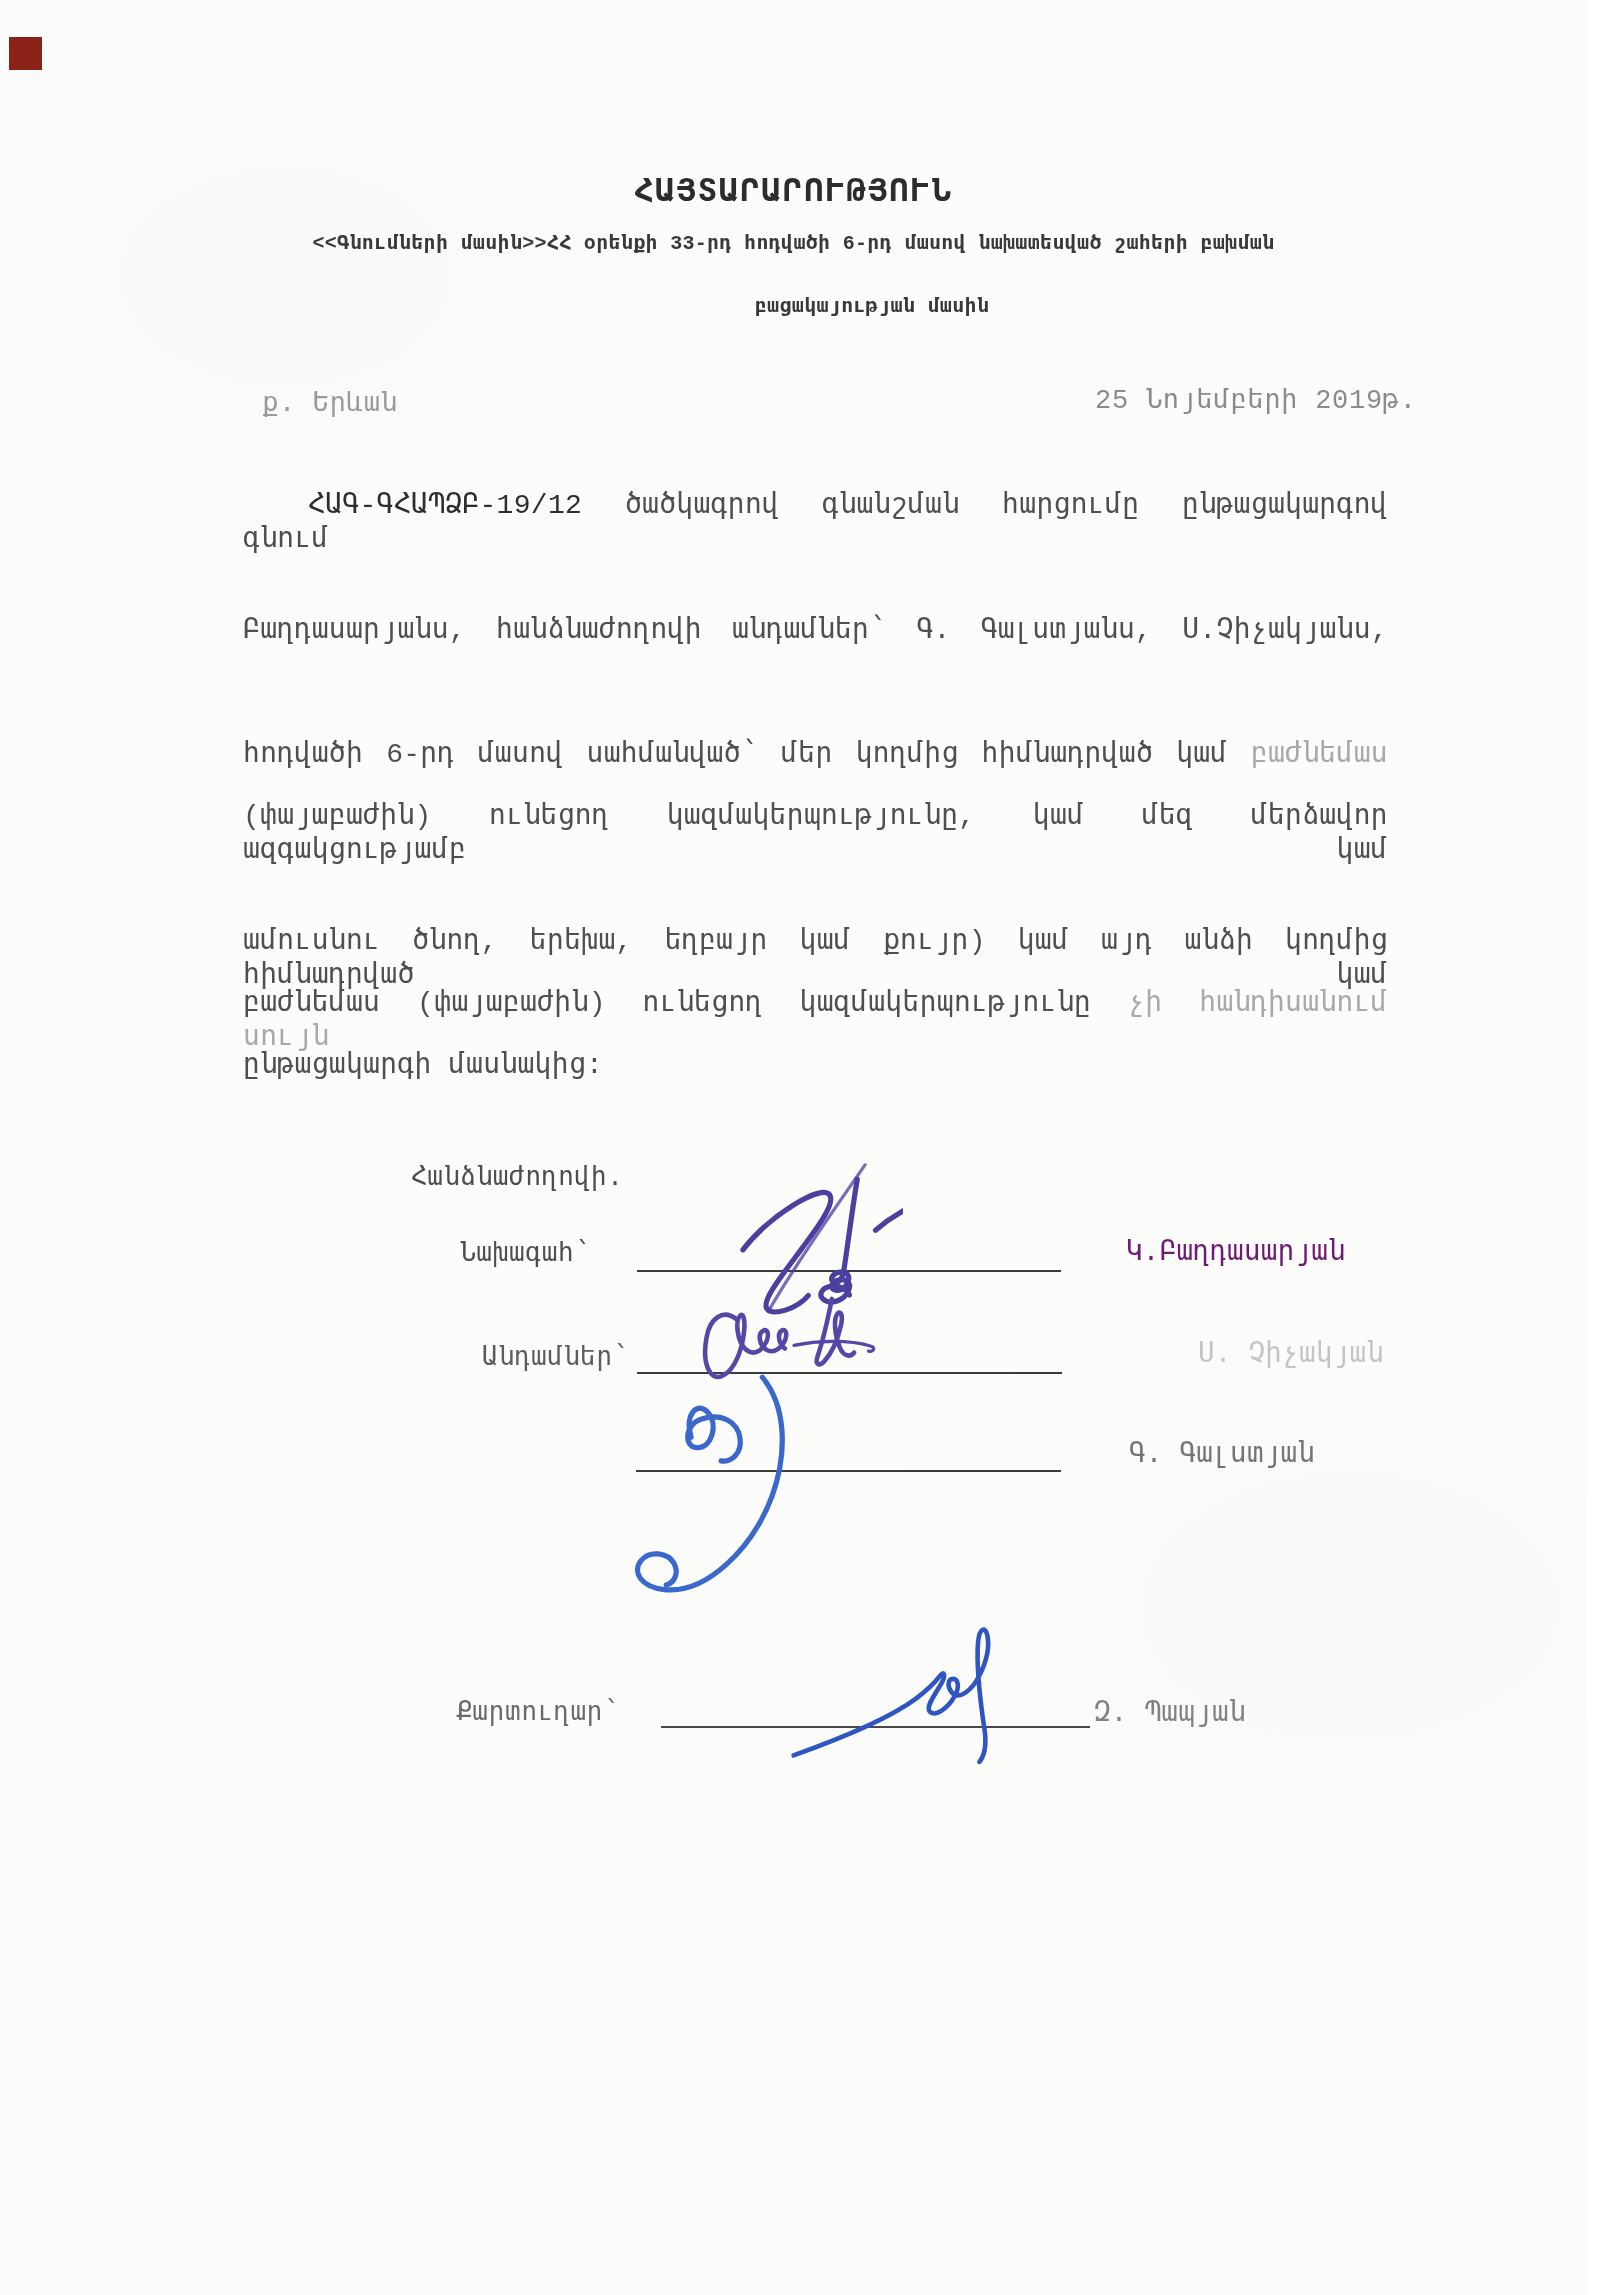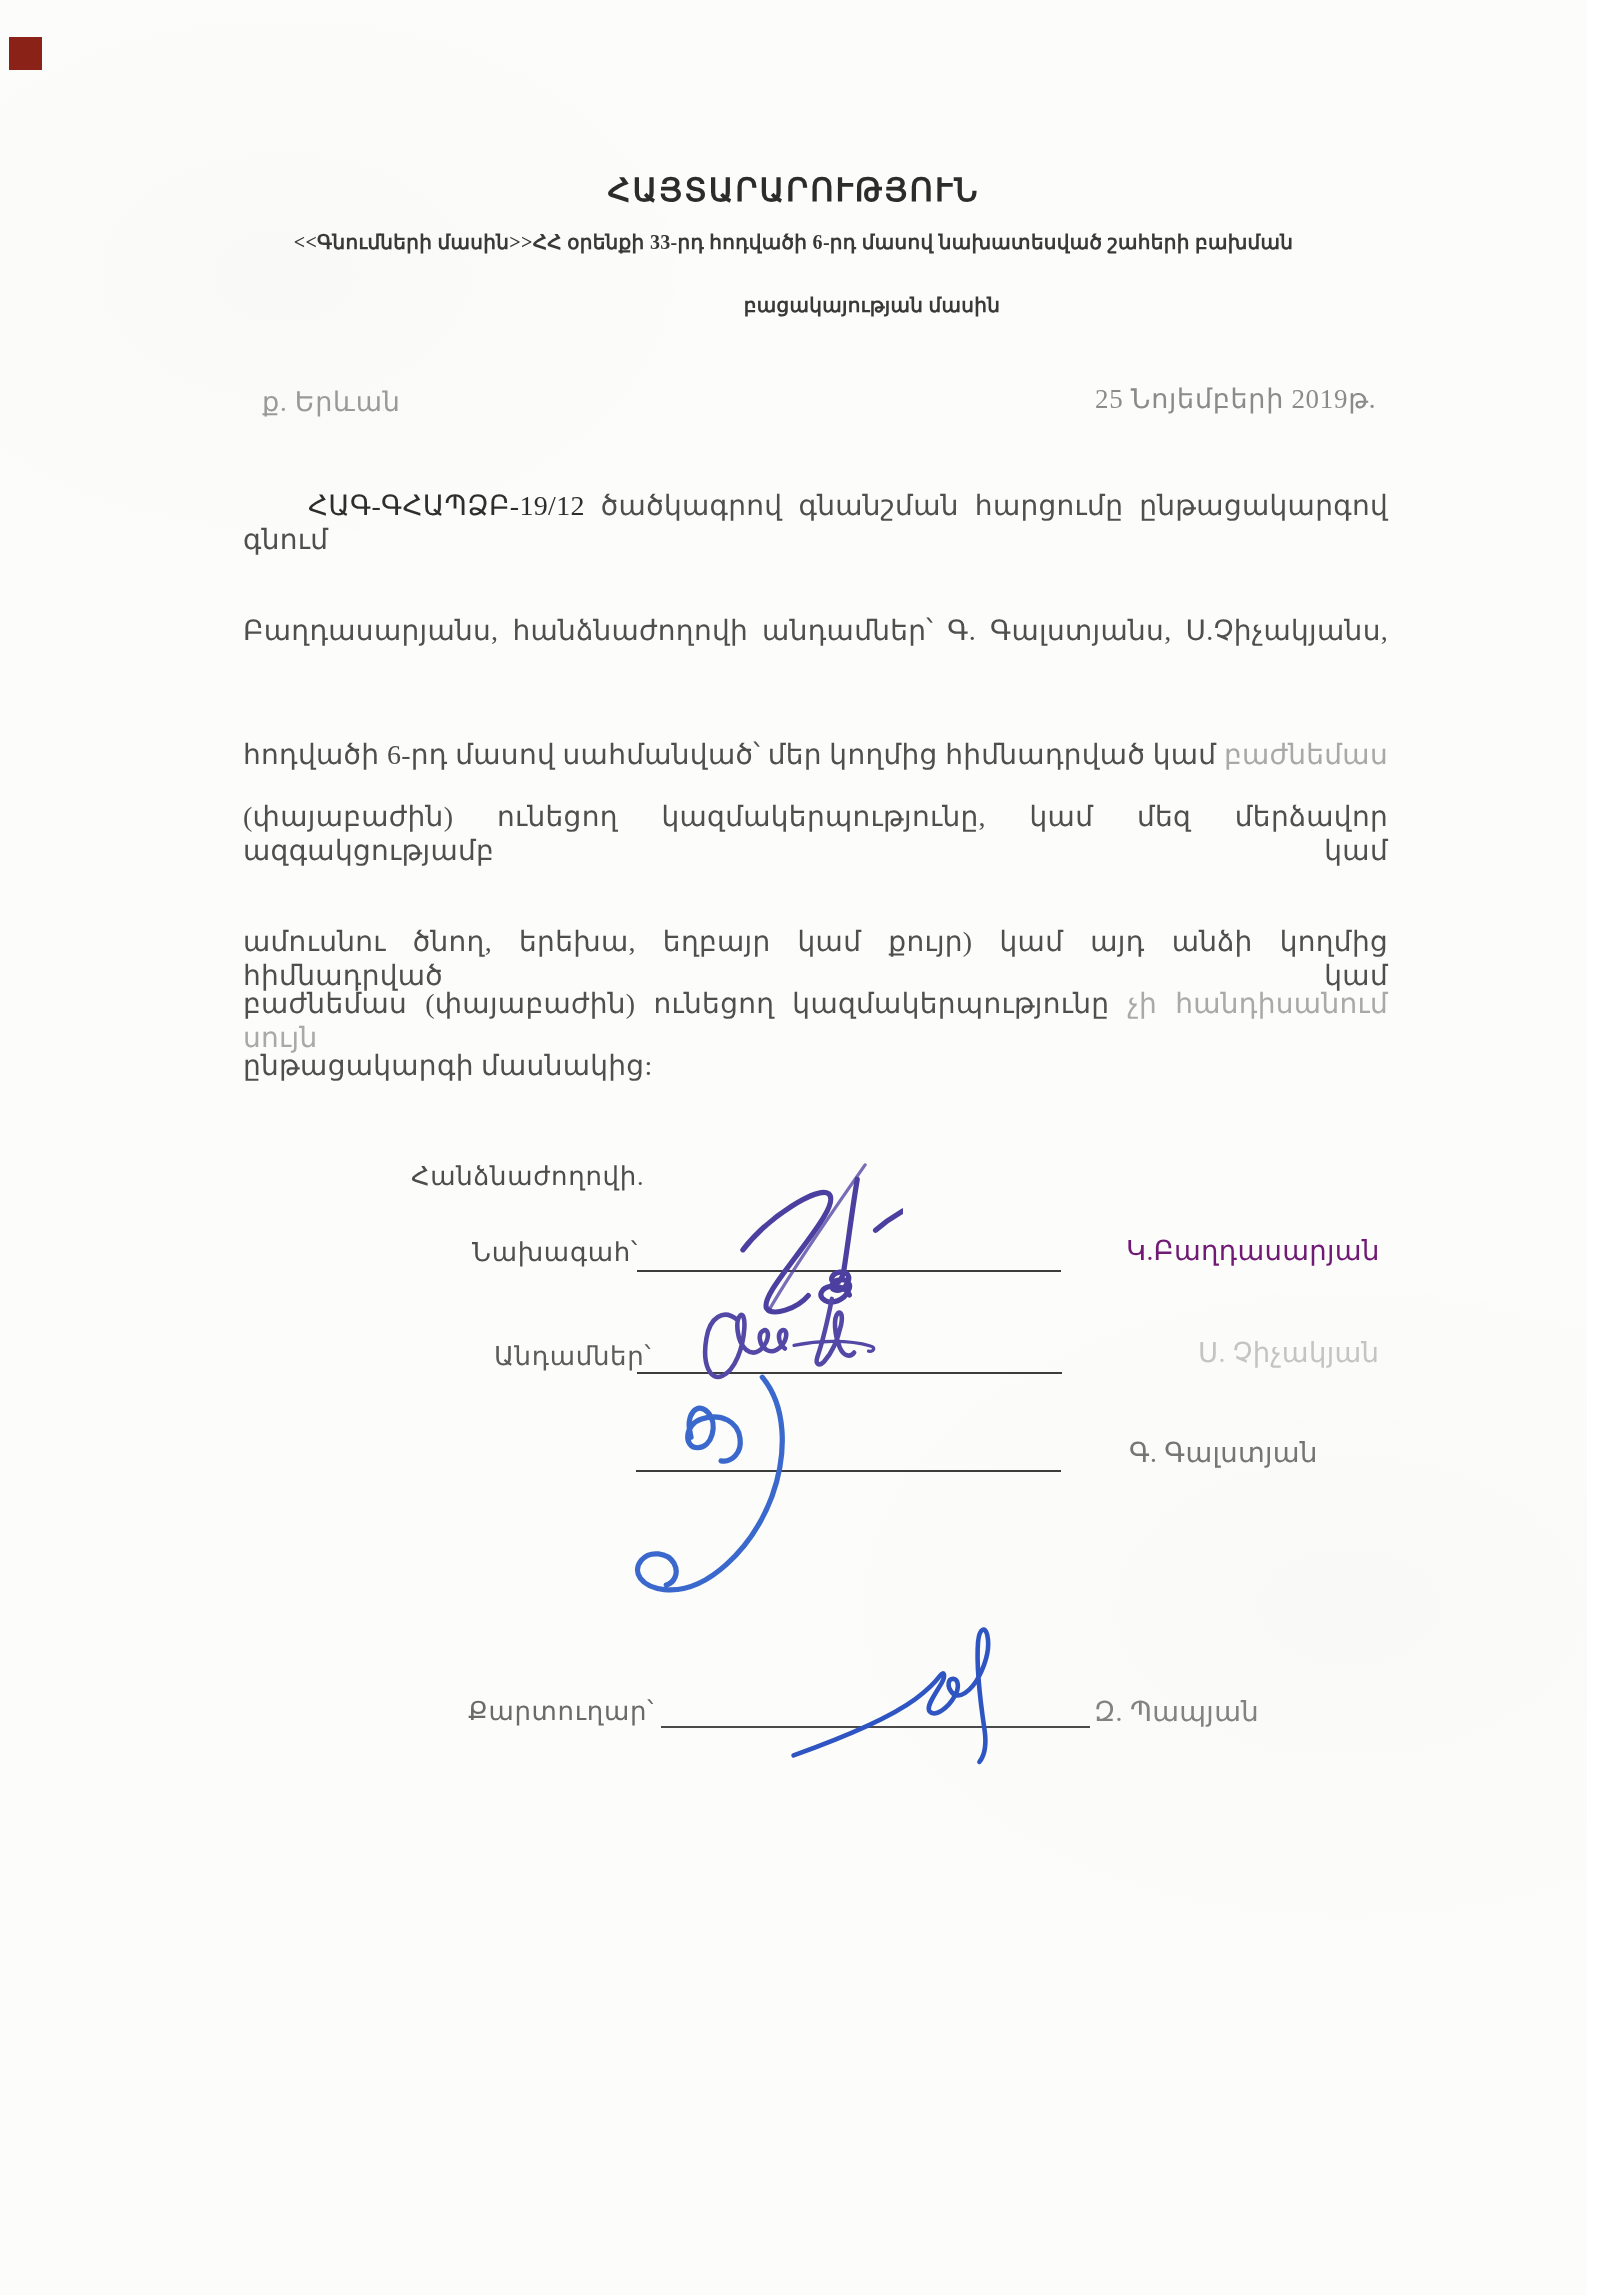--- a/index.html
+++ b/index.html
@@ -1,21 +1,21 @@
 <!DOCTYPE html>
 <html style="font-size:10.5px"><head>
 <meta charset="utf-8">
 <style>
   html,body{margin:0;padding:0;background:#ffffff;}
   .page{
     position:relative;
     width:1587px;height:2295px;
     background:#fcfcfa;
     overflow:hidden;
-    font-family:Liberation Serif, serif;
+    font-family:Liberation Mono, monospace;
     color:#4f4f4f;
   }
   
   .page::before{
     content:"";position:absolute;inset:0;
     background:
       radial-gradient(785px 523px at 18% 12%, rgba(0,0,0,0.012), transparent 60%),
       radial-gradient(916px 589px at 85% 70%, rgba(0,0,0,0.01), transparent 65%);
     pointer-events:none;
   }
@@ -48,21 +48,21 @@
   }
   .pline.indent{text-indent:65px;}
   .pline.last{text-align-last:left;-moz-text-align-last:left;}
   .sh-normal{color:#4f4f4f;}
   .sh-dark{color:#2e2e2e;}
   .sh-light{color:#a9a9a9;}
   .sh-faint{color:#c8c8c8;}
   .sig-heading{
     position:absolute;left:411px;top:1161px;font-size:26px;color:#4d4d4d;letter-spacing:0.7px;
   }
-  .sig-label{position:absolute;font-size:26px;color:#4f4f4f;letter-spacing:0.7px;margin-left:12px;}
+  .sig-label{position:absolute;font-size:26px;color:#4f4f4f;letter-spacing:0.7px;}
   .lbl-chair{left:460px;top:1237px;}
   .lbl-members{left:482px;top:1341px;color:#5c5c5c;}
   .lbl-secretary{left:456px;top:1696px;color:#6a6a6a;}
   .sig-line{position:absolute;height:2px;background:#3c3c3c;}
   .line-1{left:637px;top:1270px;width:424px;}
   .line-2{left:637px;top:1372px;width:425px;}
   .line-3{left:636px;top:1470px;width:425px;}
   .line-4{left:661px;top:1726px;width:429px;background:#4a4a4a;}
   .sig-name{position:absolute;font-size:27.5px;letter-spacing:0.3px;}
   .name-1{left:1126px;top:1234px;color:#701a75;}

